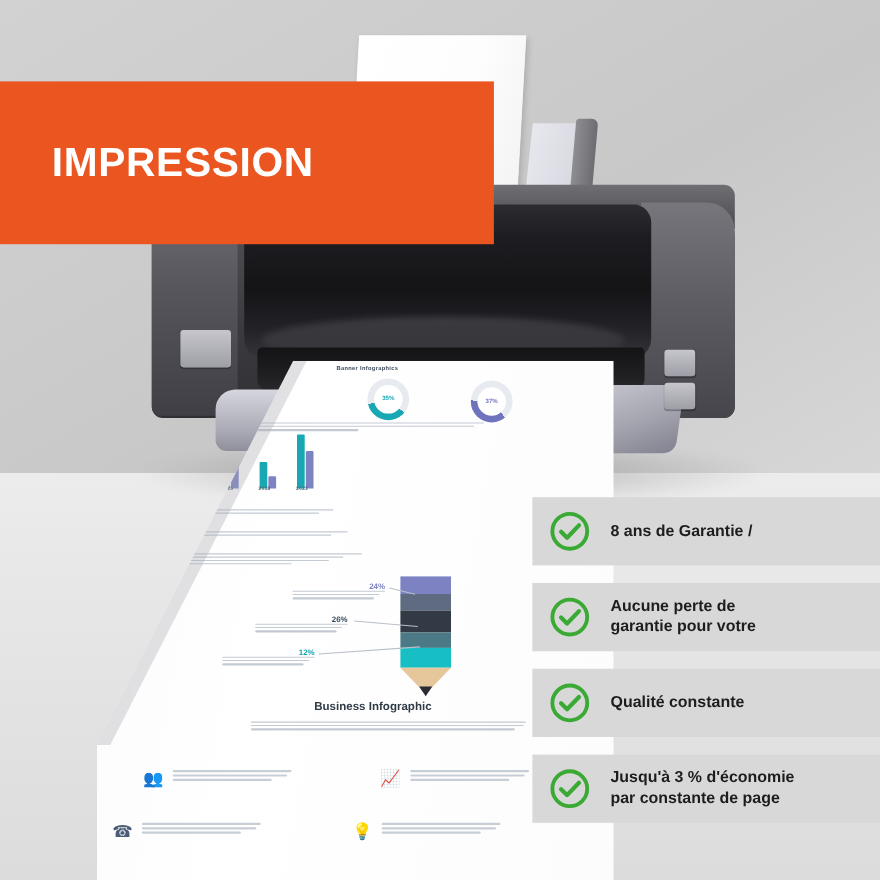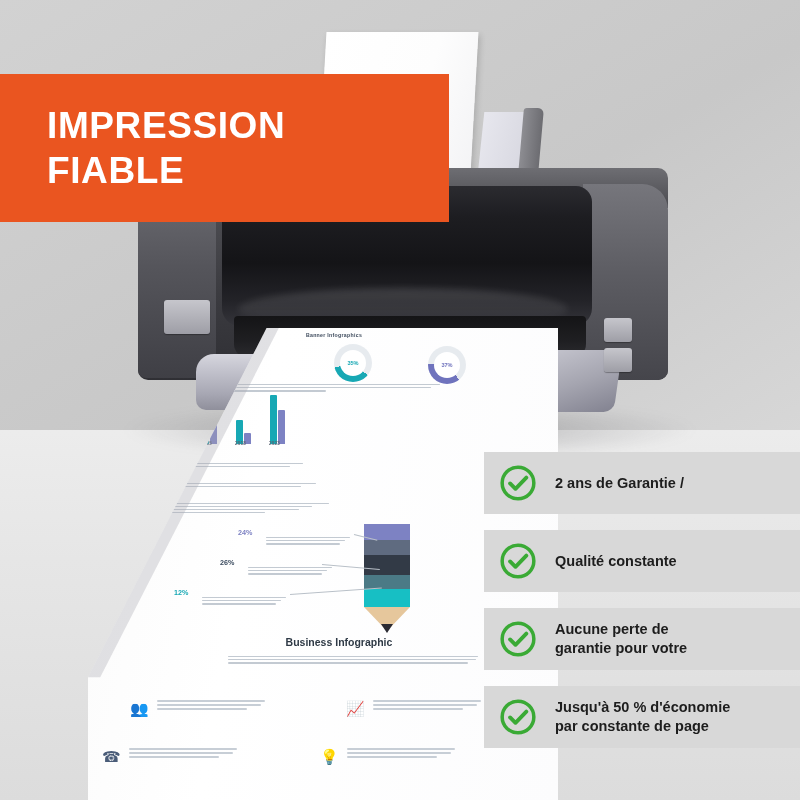--- a/index.html
+++ b/index.html
@@ -163,21 +163,21 @@
   .fseg{ width:46px; }
   .pencil-tip{
     width:0; height:0; border-left:23px solid transparent; border-right:23px solid transparent;
     border-top:24px solid #e6c79c;
   }
   .pencil-lead{
     width:0; height:0; margin:0 auto; border-left:6px solid transparent;
     border-right:6px solid transparent; border-top:9px solid #2b2b33;
     position:relative; top:-7px;
   }
-  .fstat{ position:absolute; text-align:left; }
+  .fstat{ position:absolute; text-align:right; }
   .fstat .pct{ font-size:7.2px; font-weight:bold; filter:blur(.3px); }
   .connector{ position:absolute; height:.9px; background:#b9c0c8; transform-origin:left center; }
 
   .biz-title{
     position:absolute; left:126px; top:308px; width:250px; text-align:center;
     font-size:10.5px; font-weight:bold; color:#2f3a46; filter:blur(.3px);
   }
   .ic{ position:absolute; }
   .ic-line{ height:1.8px; background:#c7ced6; margin-bottom:2.4px; border-radius:1px; }
 
@@ -354,21 +354,21 @@
   <div class="fstat" style="left:150px; top:200px; width:112px;">
     <div class="pct" style="color:#7d82c3">24%</div>
     <div class="para-lines" style="position:static;margin-left:auto;width:84px">
       <div class="pl" style="width:100%"></div>
       <div class="pl" style="width:94%"></div>
       <div class="pl" style="width:88%"></div>
     </div>
   </div>
   <div class="connector" style="left:266px; top:206px;
               width:24px; transform:rotate(14deg)"></div>
-  <div class="fstat" style="left:132px; top:230px; width:112px;">
+  <div class="fstat" style="left:116px; top:230px; width:112px;">
     <div class="pct" style="color:#3a4a5e">26%</div>
     <div class="para-lines" style="position:static;margin-left:auto;width:84px">
       <div class="pl" style="width:100%"></div>
       <div class="pl" style="width:94%"></div>
       <div class="pl" style="width:88%"></div>
     </div>
   </div>
   <div class="connector" style="left:234px; top:236px;
               width:58px; transform:rotate(5deg)"></div>
   <div class="fstat" style="left:86px; top:260px; width:112px;">
@@ -425,57 +425,56 @@
     </div>
   </div>
         </div>
 
     </div>
   </div>
   <div class="sheet-edge"></div>
 
   <div class="banner">
     <div class="banner-line">IMPRESSION</div>
-    <div class="banner-line">FIABLE</div>
   </div>
 
   <div class="badges" id="badges">
   <div class="badge">
     <div class="check"><svg viewBox="0 0 48 48" width="40" height="40">
   <circle cx="24" cy="24" r="19" fill="none" stroke="#3aaa35" stroke-width="4.2"></circle>
   <path d="M14.5 24.5 L21 31 L34 17.5" fill="none" stroke="#3aaa35" stroke-width="4.6" stroke-linecap="round" stroke-linejoin="round"></path>
           </svg></div>
     <div class="btext">
-      <span>2 ans de Garantie /</span>
-    </div>
-  </div>
-  <div class="badge">
-    <div class="check"><svg viewBox="0 0 48 48" width="40" height="40">
-  <circle cx="24" cy="24" r="19" fill="none" stroke="#3aaa35" stroke-width="4.2"></circle>
-  <path d="M14.5 24.5 L21 31 L34 17.5" fill="none" stroke="#3aaa35" stroke-width="4.6" stroke-linecap="round" stroke-linejoin="round"></path>
-          </svg></div>
-    <div class="btext">
-      <span>Qualité constante</span>
+      <span>8 ans de Garantie /</span>
     </div>
   </div>
   <div class="badge">
     <div class="check"><svg viewBox="0 0 48 48" width="40" height="40">
   <circle cx="24" cy="24" r="19" fill="none" stroke="#3aaa35" stroke-width="4.2"></circle>
   <path d="M14.5 24.5 L21 31 L34 17.5" fill="none" stroke="#3aaa35" stroke-width="4.6" stroke-linecap="round" stroke-linejoin="round"></path>
           </svg></div>
     <div class="btext">
       <span>Aucune perte de</span>
           <span>garantie pour votre</span>
     </div>
   </div>
   <div class="badge">
     <div class="check"><svg viewBox="0 0 48 48" width="40" height="40">
   <circle cx="24" cy="24" r="19" fill="none" stroke="#3aaa35" stroke-width="4.2"></circle>
   <path d="M14.5 24.5 L21 31 L34 17.5" fill="none" stroke="#3aaa35" stroke-width="4.6" stroke-linecap="round" stroke-linejoin="round"></path>
           </svg></div>
     <div class="btext">
-      <span>Jusqu'à 50 % d'économie</span>
+      <span>Qualité constante</span>
+    </div>
+  </div>
+  <div class="badge">
+    <div class="check"><svg viewBox="0 0 48 48" width="40" height="40">
+  <circle cx="24" cy="24" r="19" fill="none" stroke="#3aaa35" stroke-width="4.2"></circle>
+  <path d="M14.5 24.5 L21 31 L34 17.5" fill="none" stroke="#3aaa35" stroke-width="4.6" stroke-linecap="round" stroke-linejoin="round"></path>
+          </svg></div>
+    <div class="btext">
+      <span>Jusqu'à 3 % d'économie</span>
           <span>par constante de page</span>
     </div>
   </div>
     </div>
 
 </div>
 
 </body></html>

